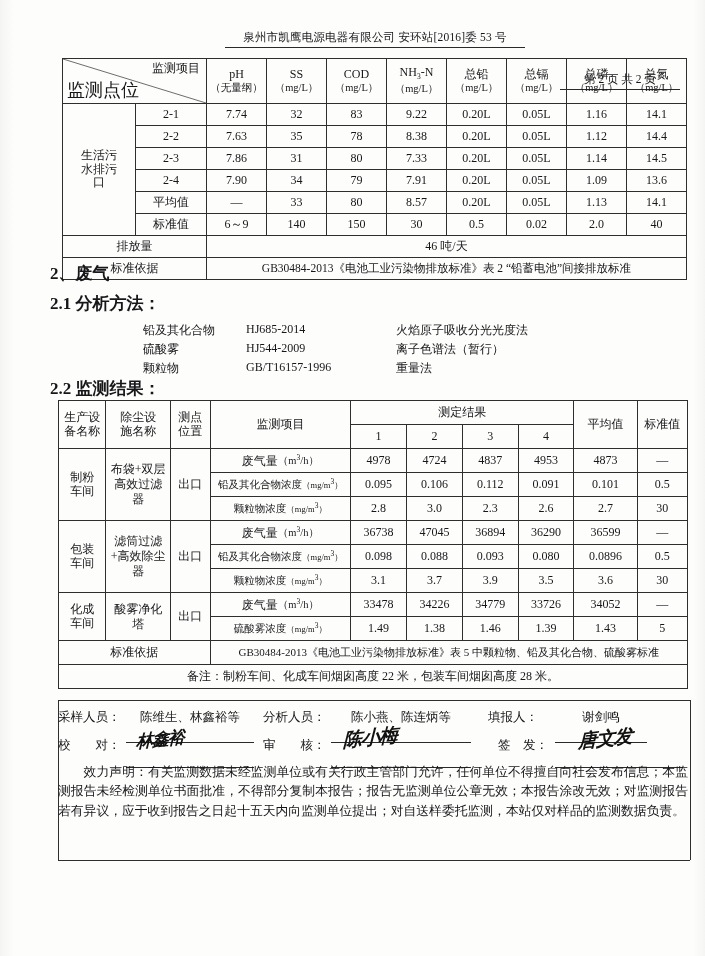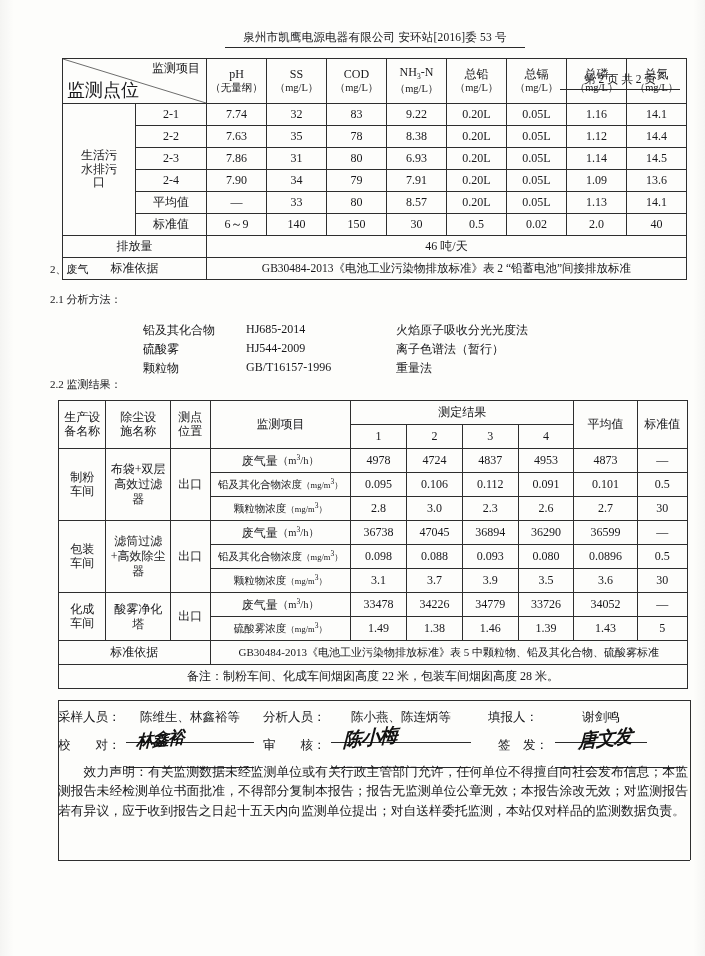--- a/index.html
+++ b/index.html
@@ -63,21 +63,21 @@
   .diag .tl{
     position:absolute;left:4px;bottom:3px;font-size:18px;
   }
   .diag .tr{
     position:absolute;right:6px;top:3px;font-size:12px;
   }
   .diag svg{position:absolute;left:0;top:0;width:100%;height:100%;}
 
   
   .sec{
-    position:absolute;font-weight:normal;font-size:11px;
+    position:absolute;font-weight:bold;font-size:17px;
     font-family:"Liberation Serif","DejaVu Serif",serif;
     text-align:right;
   }
   #sec-2{left:50px;top:262px;}
   #sec-21{left:50px;top:292px;}
   #sec-22{left:50px;top:377px;}
 
   
   .methods{position:absolute;left:143px;top:322px;font-size:12px;}
   .methods .row{display:flex;height:19px;align-items:flex-start;}
@@ -174,21 +174,21 @@
           <td>0.20L</td>
           <td>0.05L</td>
           <td>1.12</td>
           <td>14.4</td>
         </tr>
         <tr>
           <td>2-3</td>
           <td>7.86</td>
           <td>31</td>
           <td>80</td>
-          <td>6.93</td>
+          <td>7.33</td>
           <td>0.20L</td>
           <td>0.05L</td>
           <td>1.14</td>
           <td>14.5</td>
         </tr>
         <tr>
           <td>2-4</td>
           <td>7.90</td>
           <td>34</td>
           <td>79</td>

